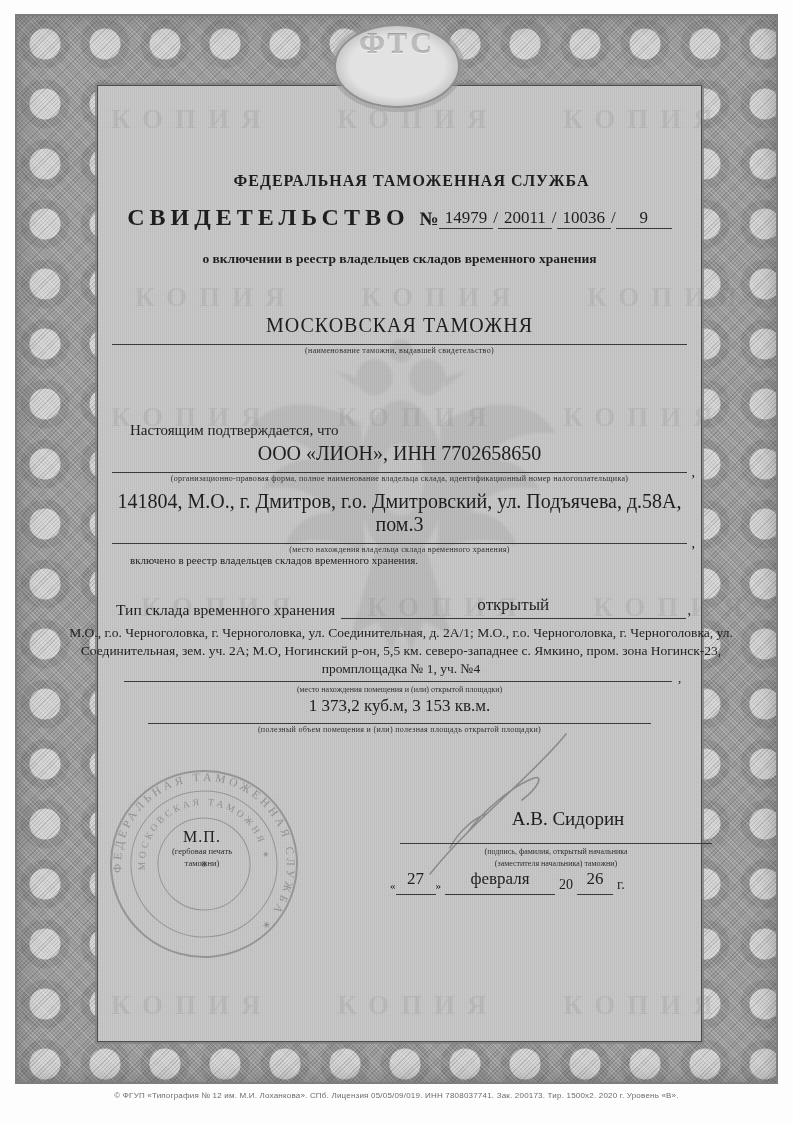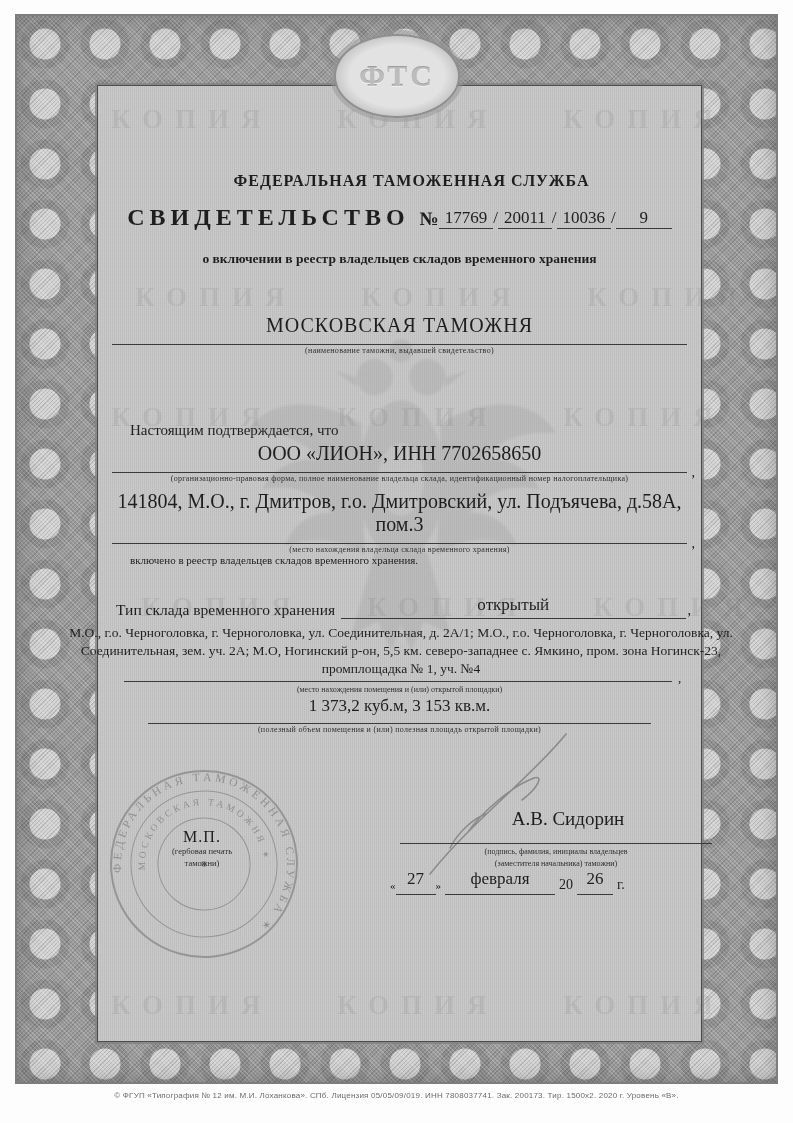--- a/index.html
+++ b/index.html
@@ -26,25 +26,25 @@
     position:absolute; left:97px; top:85px; width:603px; height:955px;
     background-color:#c7c7c7;
     background-image:
       repeating-linear-gradient(0deg, rgba(255,255,255,.055) 0 1px, rgba(0,0,0,0) 1px 2px),
       repeating-linear-gradient(90deg, rgba(0,0,0,.05) 0 1px, rgba(0,0,0,0) 1px 2px);
     border:1px solid #4d4d4d;
     box-shadow:0 0 0 2px rgba(130,130,130,.8);
   }
   
   .emblem {
-    position:absolute; left:336px; top:36px; width:122px; height:80px;
+    position:absolute; left:336px; top:26px; width:122px; height:80px;
     border-radius:50%;
     background:radial-gradient(ellipse at center, #e2e2e2 0 55%, #c2c2c2 75%, #a5a5a5 100%);
     box-shadow:0 0 0 2px #8f8f8f, 0 0 0 6px rgba(150,150,150,.5);
-    display:flex; align-items:center; justify-content:center;
+    display:flex; justify-content:center;
     z-index:5;
   }
   .emblem span {
     font-weight:bold; font-size:30px; letter-spacing:3px; color:#bcbcbc;
     text-shadow:0 1px 0 #efefef, 0 -1px 0 #9e9e9e;
     font-family:"Liberation Serif",serif;
   }
   
   .wm-row {
     position:absolute; left:13px; width:100%;
@@ -154,21 +154,21 @@
       <path d="M76,58 C46,40 18,44 6,64 C26,62 40,68 52,80 C34,78 22,86 16,98 C34,94 48,100 58,112 C44,112 34,120 30,132 C48,126 66,128 78,138 Z"></path>
       <path d="M124,58 C154,40 182,44 194,64 C174,62 160,68 148,80 C166,78 178,86 184,98 C166,94 152,100 142,112 C156,112 166,120 170,132 C152,126 134,128 122,138 Z"></path>
       <path d="M84,136 L70,186 L86,178 L94,196 L100,180 L106,196 L114,178 L130,186 L116,136 Z"></path>
       <ellipse cx="100" cy="92" rx="14" ry="22" fill="#b5b5b5"></ellipse>
     </g>
   </svg>
 
   <div class="agency">ФЕДЕРАЛЬНАЯ ТАМОЖЕННАЯ СЛУЖБА</div>
 
   <div class="title-row">
-    <span class="doc-type">СВИДЕТЕЛЬСТВО</span><span class="num-sign">№</span><span class="num-seg">17769</span><span class="num-sep">/</span><span class="num-seg">20011</span><span class="num-sep">/</span><span class="num-seg">10036</span><span class="num-sep">/</span><span class="num-seg" style="min-width:44px;">9</span>
+    <span class="doc-type">СВИДЕТЕЛЬСТВО</span><span class="num-sign">№</span><span class="num-seg">14979</span><span class="num-sep">/</span><span class="num-seg">20011</span><span class="num-sep">/</span><span class="num-seg">10036</span><span class="num-sep">/</span><span class="num-seg" style="min-width:44px;">9</span>
   </div>
 
   <div class="subtitle">о включении в реестр владельцев складов временного хранения</div>
 
   <div class="field customs-field">
     <span class="value">МОСКОВСКАЯ ТАМОЖНЯ</span>
     <span class="caption">(наименование таможни, выдавшей свидетельство)</span>
   </div>
 
   <div class="confirm-line">Настоящим подтверждается, что</div>
@@ -203,21 +203,21 @@
     <span class="caption">(полезный объем помещения и (или) полезная площадь открытой площадки)</span>
   </div>
 
   <svg class="sig-svg" viewBox="0 0 160 150" aria-hidden="true">
     <path d="M150,6 C128,34 86,70 52,104 C38,118 22,136 14,146 M52,104 C66,84 96,58 118,50 C128,47 122,60 106,72 M34,120 C42,104 58,90 70,86" fill="none" stroke="#8b8b8b" stroke-width="1.6" stroke-linecap="round"></path>
   </svg>
 
   <div class="sig-name">А.В. Сидорин</div>
   <div class="sig-line"></div>
   <div class="sig-caption">
-    <span>(подпись, фамилия, инициалы владельцев</span><br>
+    <span>(подпись, фамилия, открытый начальника</span><br>
     <span>(заместителя начальника) таможни)</span>
   </div>
 
   <svg class="stamp" viewBox="0 0 196 196" aria-hidden="true">
     <circle cx="98" cy="98" r="93" fill="none" stroke="#787878" stroke-width="2"></circle>
     <circle cx="98" cy="98" r="73" fill="none" stroke="#787878" stroke-width="1"></circle>
     <circle cx="98" cy="98" r="46" fill="none" stroke="#787878" stroke-width="1"></circle>
     <path id="seal-ring-outer" d="M98,98 m-83,0 a83,83 0 1,1 166,0 a83,83 0 1,1 -166,0" fill="none"></path>
     <text font-size="11.5" letter-spacing="3.5" fill="#6e6e6e" font-family="Liberation Serif,serif">
       <textPath href="#seal-ring-outer">ФЕДЕРАЛЬНАЯ ТАМОЖЕННАЯ СЛУЖБА ✶</textPath>

